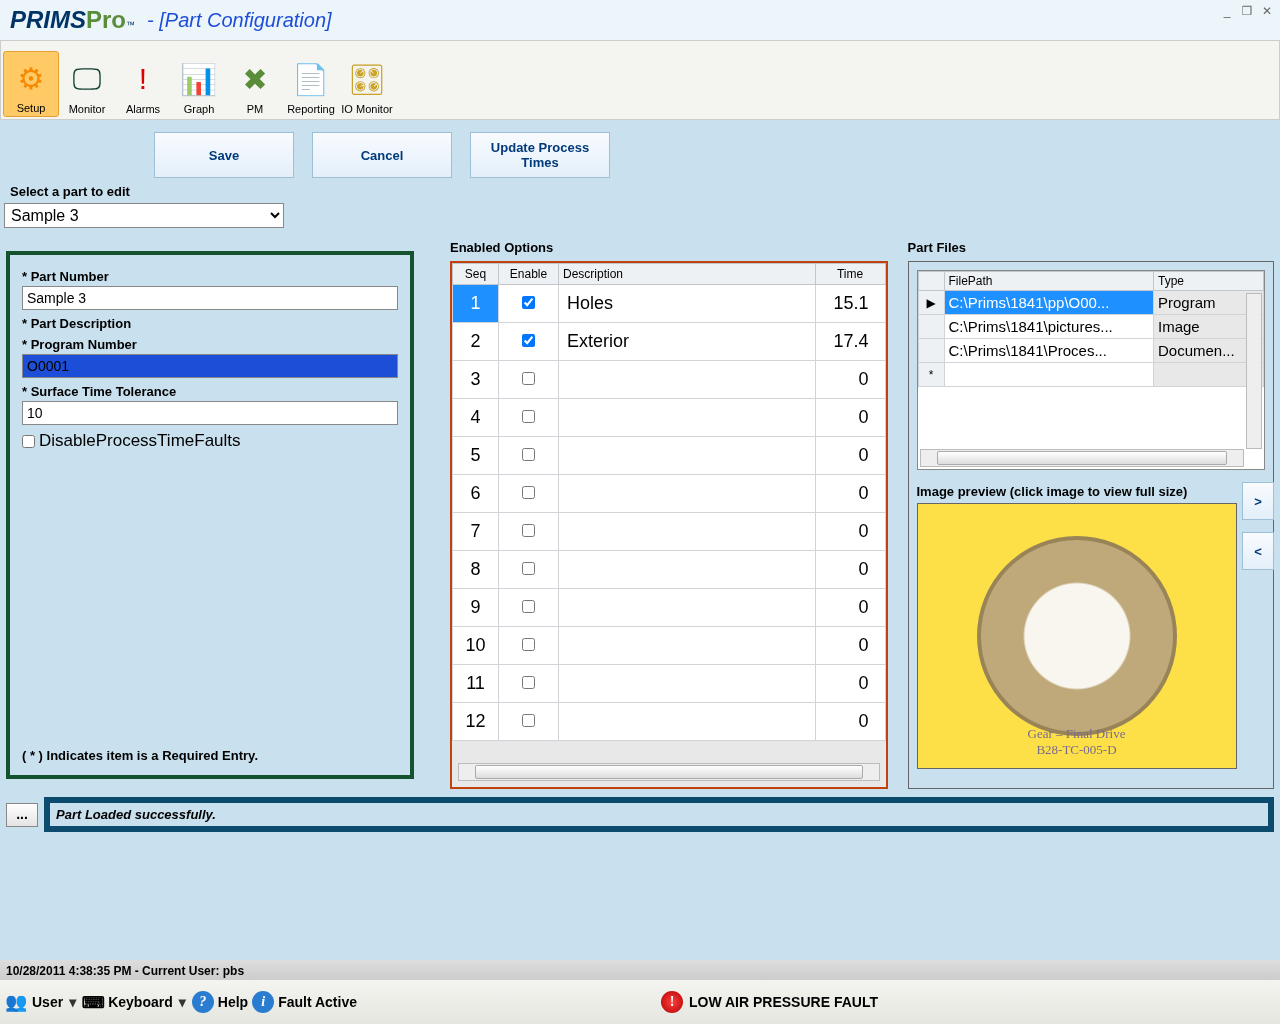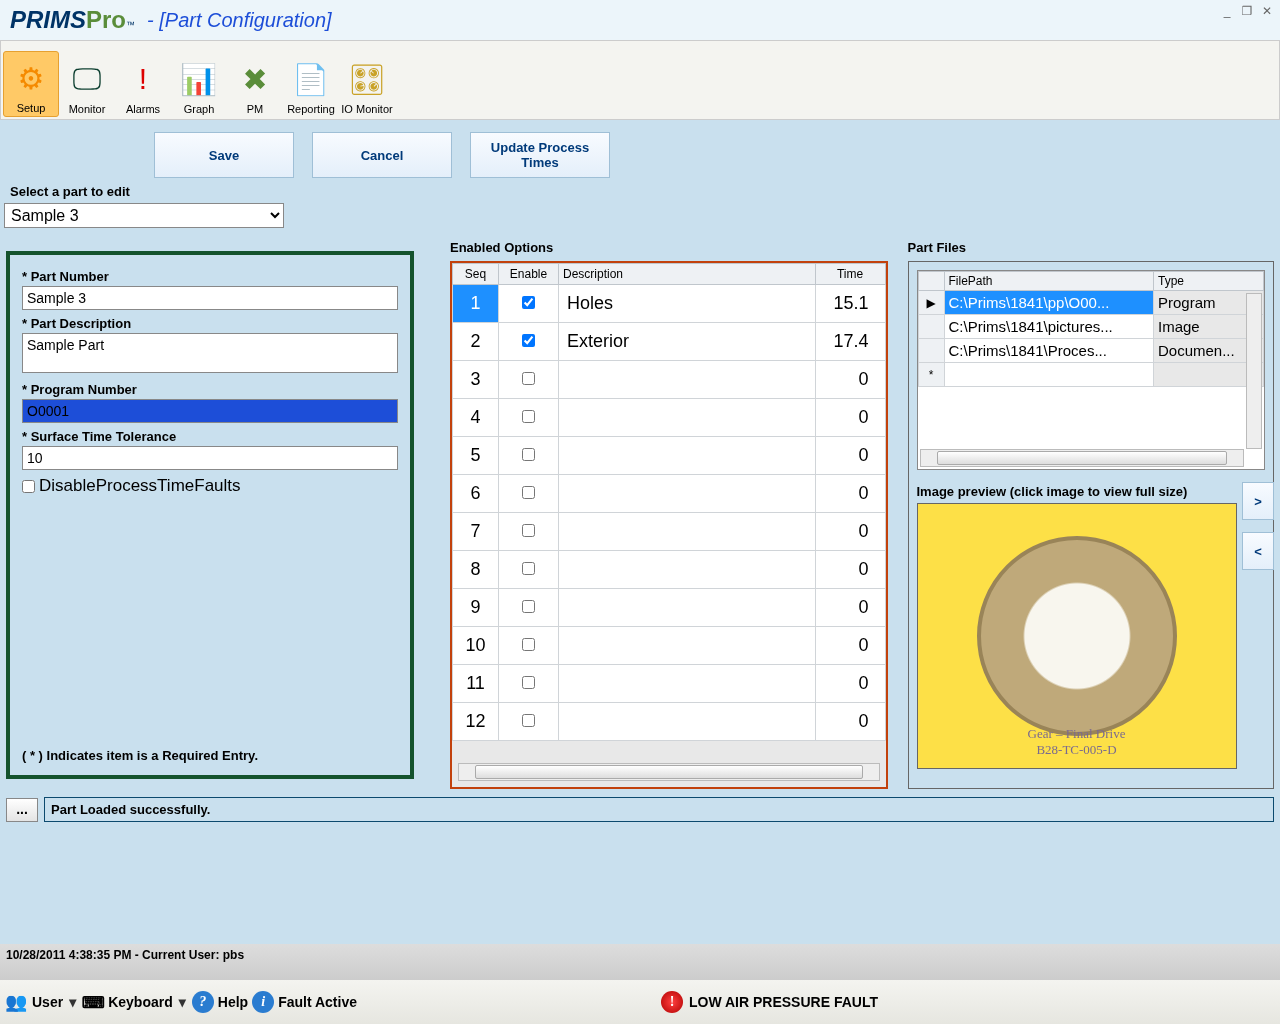--- a/index.html
+++ b/index.html
@@ -98,22 +98,22 @@
   width: 200px; height: 200px; border-radius: 50%;
   background: radial-gradient(circle, #f8f6ee 0 52px, #bfa97a 54px 100px, transparent 101px);
   border: 4px solid #998458;
   position: relative;
 }
 .gear-caption { position: absolute; bottom: 10px; left: 0; right: 0; text-align: center; font-family: 'Times New Roman', serif; color: #7a6a8f; }
 .nav-btns { position: absolute; right: 0; top: 242px; display: flex; flex-direction: column; gap: 12px; }
 .nav-btn { width: 32px; height: 38px; background: linear-gradient(#f8fbff,#e4effa); border: 1px solid #9fbfd6; color: #003a7a; font-weight: bold; display: flex; align-items: center; justify-content: center; cursor: pointer; }
 .status-row { margin-top: 8px; display: flex; align-items: center; }
 .status-btn { width: 32px; height: 24px; border: 1px solid #888; background: linear-gradient(#fff,#e4e4e4); margin: 0 6px; text-align: center; font-weight: bold; cursor: pointer; font-size: 14px; line-height: 20px; }
-.status-text { font-weight: bold; font-size: 13px; border: 1px solid #0c4a6e; background: #c9e0ee; flex: 1; padding: 4px 6px; margin-right: 6px; }
-.footer-timeline { position: absolute; bottom: 44px; left: 0; right: 0; height: 36px; background: linear-gradient(#ddd,#ccc); font-size: 12px; font-weight: bold; padding: 4px 6px; }
+.status-text { font-weight: bold; font-size: 13px; border: 6px solid #0c4a6e; background: #c9e0ee; flex: 1; padding: 4px 6px; margin-right: 6px; font-style: italic; }
+.footer-timeline { position: absolute; bottom: 44px; left: 0; right: 0; height: 20px; background: linear-gradient(#ddd,#ccc); font-size: 12px; font-weight: bold; padding: 4px 6px; }
 .footer-bar { position: absolute; bottom: 0; left: 0; right: 0; height: 44px; background: linear-gradient(#f4f4f0,#e6e6e0); display: flex; align-items: center; font-size: 14px; font-weight: bold; gap: 4px; padding: 0 6px; }
 .footer-bar .sep { color: #333; padding: 0 2px; }
 .ficon { width: 22px; height: 22px; display: inline-flex; align-items: center; justify-content: center; }
 .ficon.people { font-size: 18px; }
 .ficon.kbd { font-size: 16px; }
 .ficon.bluecircle { width: 22px; height: 22px; border-radius: 50%; background: #2a7cd0; color: white; font-family: Georgia, serif; font-style: italic; font-weight: bold; }
 .ficon.red { width: 22px; height: 22px; border-radius: 50%; background: radial-gradient(#ff4040,#b00000); color: white; font-weight: bold; font-family: Arial Black; }
 .fault-right { margin-left: 300px; display: flex; align-items: center; gap: 6px; }
 </style>
 </head>
@@ -176,21 +176,20 @@
 <select class="part-select">
   <option>Sample 3</option>
 </select>
 
 <div class="main-cols">
 
   <div class="panel left-panel">
     <div class="flabel">* Part Number</div>
     <input class="finput" value="Sample 3" style="">
     <div class="flabel" style="margin-top:6px">* Part Description</div>
-    <textarea class="finput ftextarea" style="">Sample Part</textarea>
     <div class="flabel" style="margin-top:6px">* Program Number</div>
     <input class="finput ro" readonly="" value="O0001" style="">
     <div class="flabel" style="margin-top:6px">* Surface Time Tolerance</div>
     <input class="finput" value="10" style="">
     <div class="chk-row">
       <input type="checkbox" style="">
       <span>DisableProcessTimeFaults</span>
     </div>
     <div class="req-note">( * ) Indicates item is a Required Entry.</div>
   </div>

